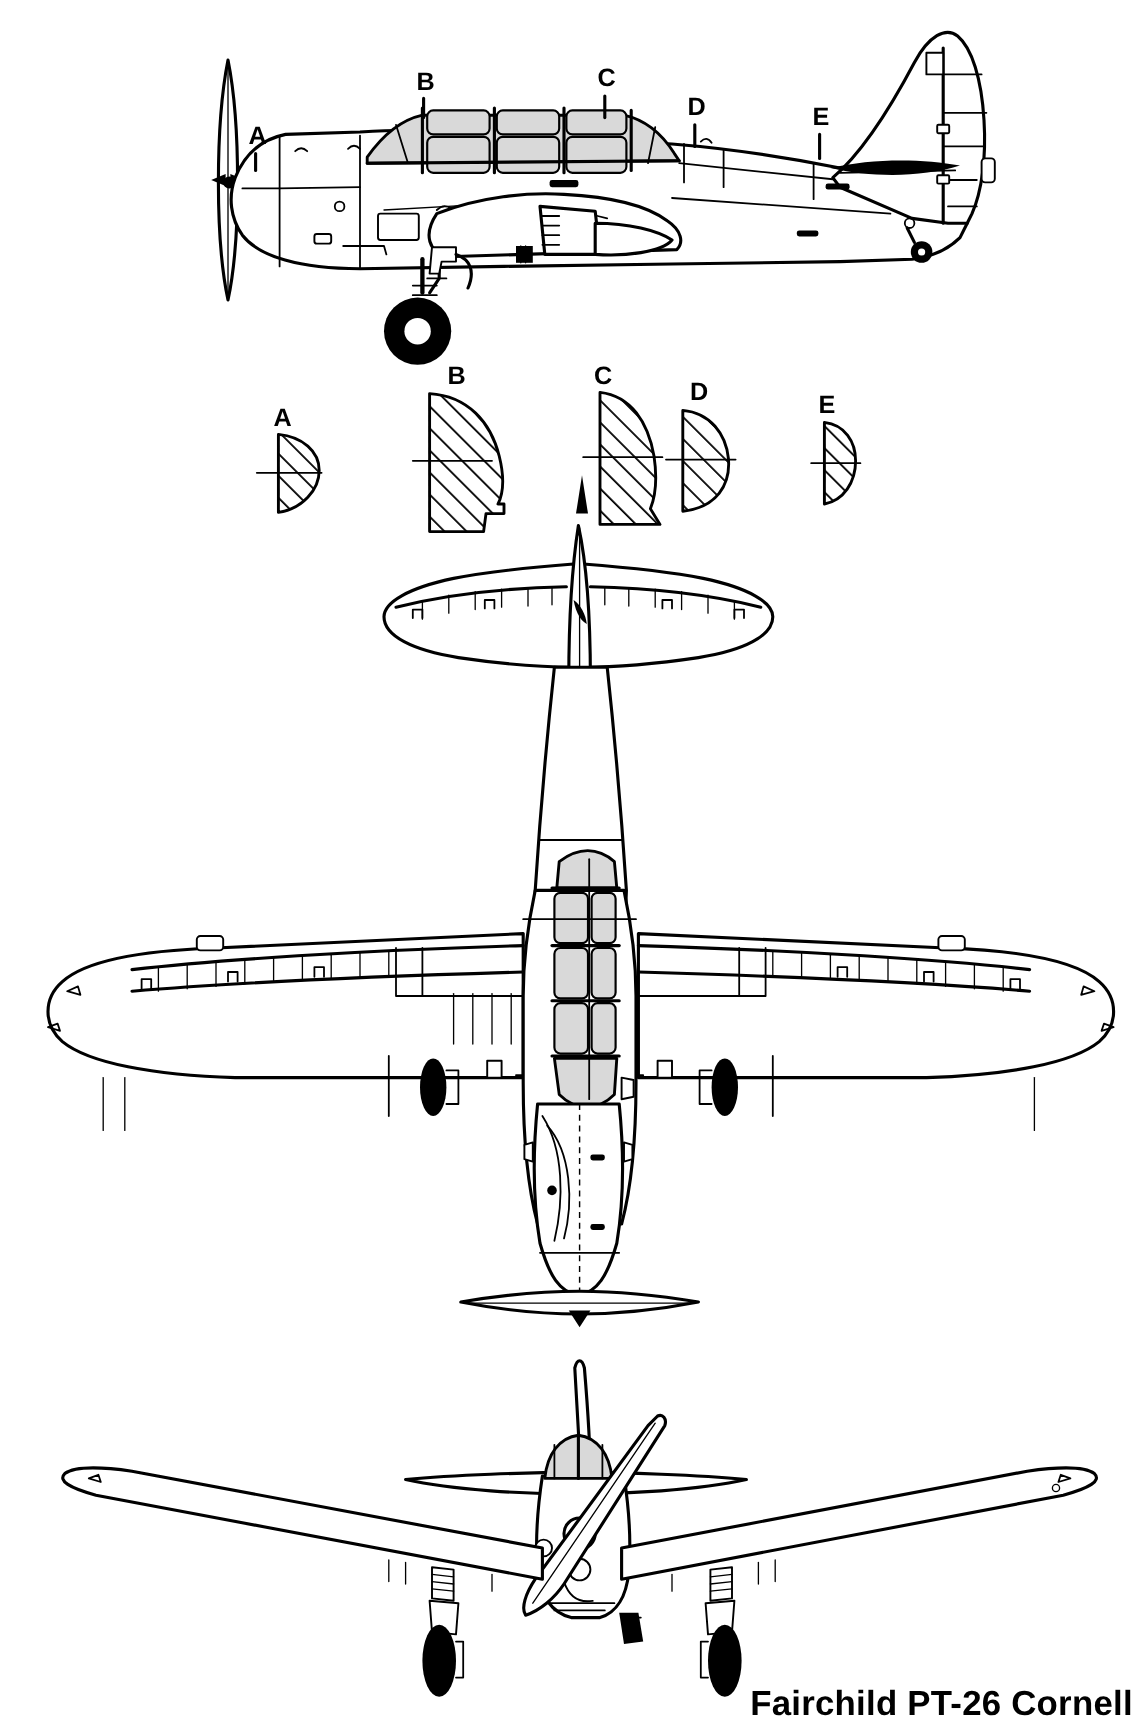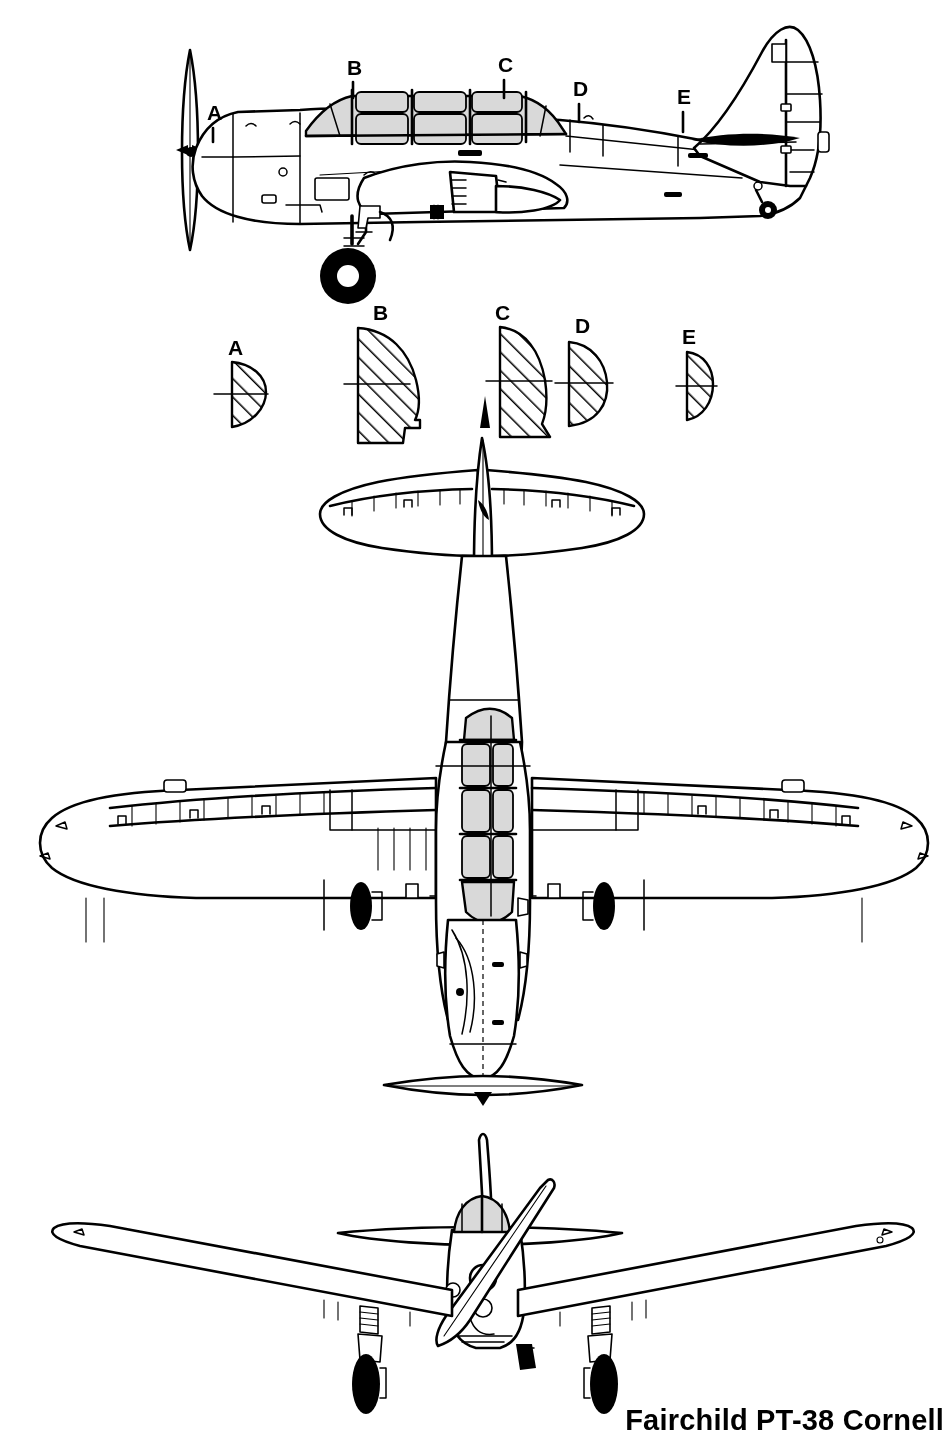--- a/index.html
+++ b/index.html
@@ -526,15 +526,15 @@
       <path class="ln-thin" d="M560 1312 L560 1326"></path>
     </g>
 
     <g>
       <path class="solid" d="M516 1344 L532 1344 L536 1368 L520 1370 Z"></path>
       <path class="ln-hair" d="M520 1348 L534 1348"></path>
     </g>
   </g>
 </svg>
 
-<div id="title-block">Fairchild PT-38 Cornell</div>
+<div id="title-block">Fairchild PT-26 Cornell</div>
 
 </div>
 
 </body></html>

